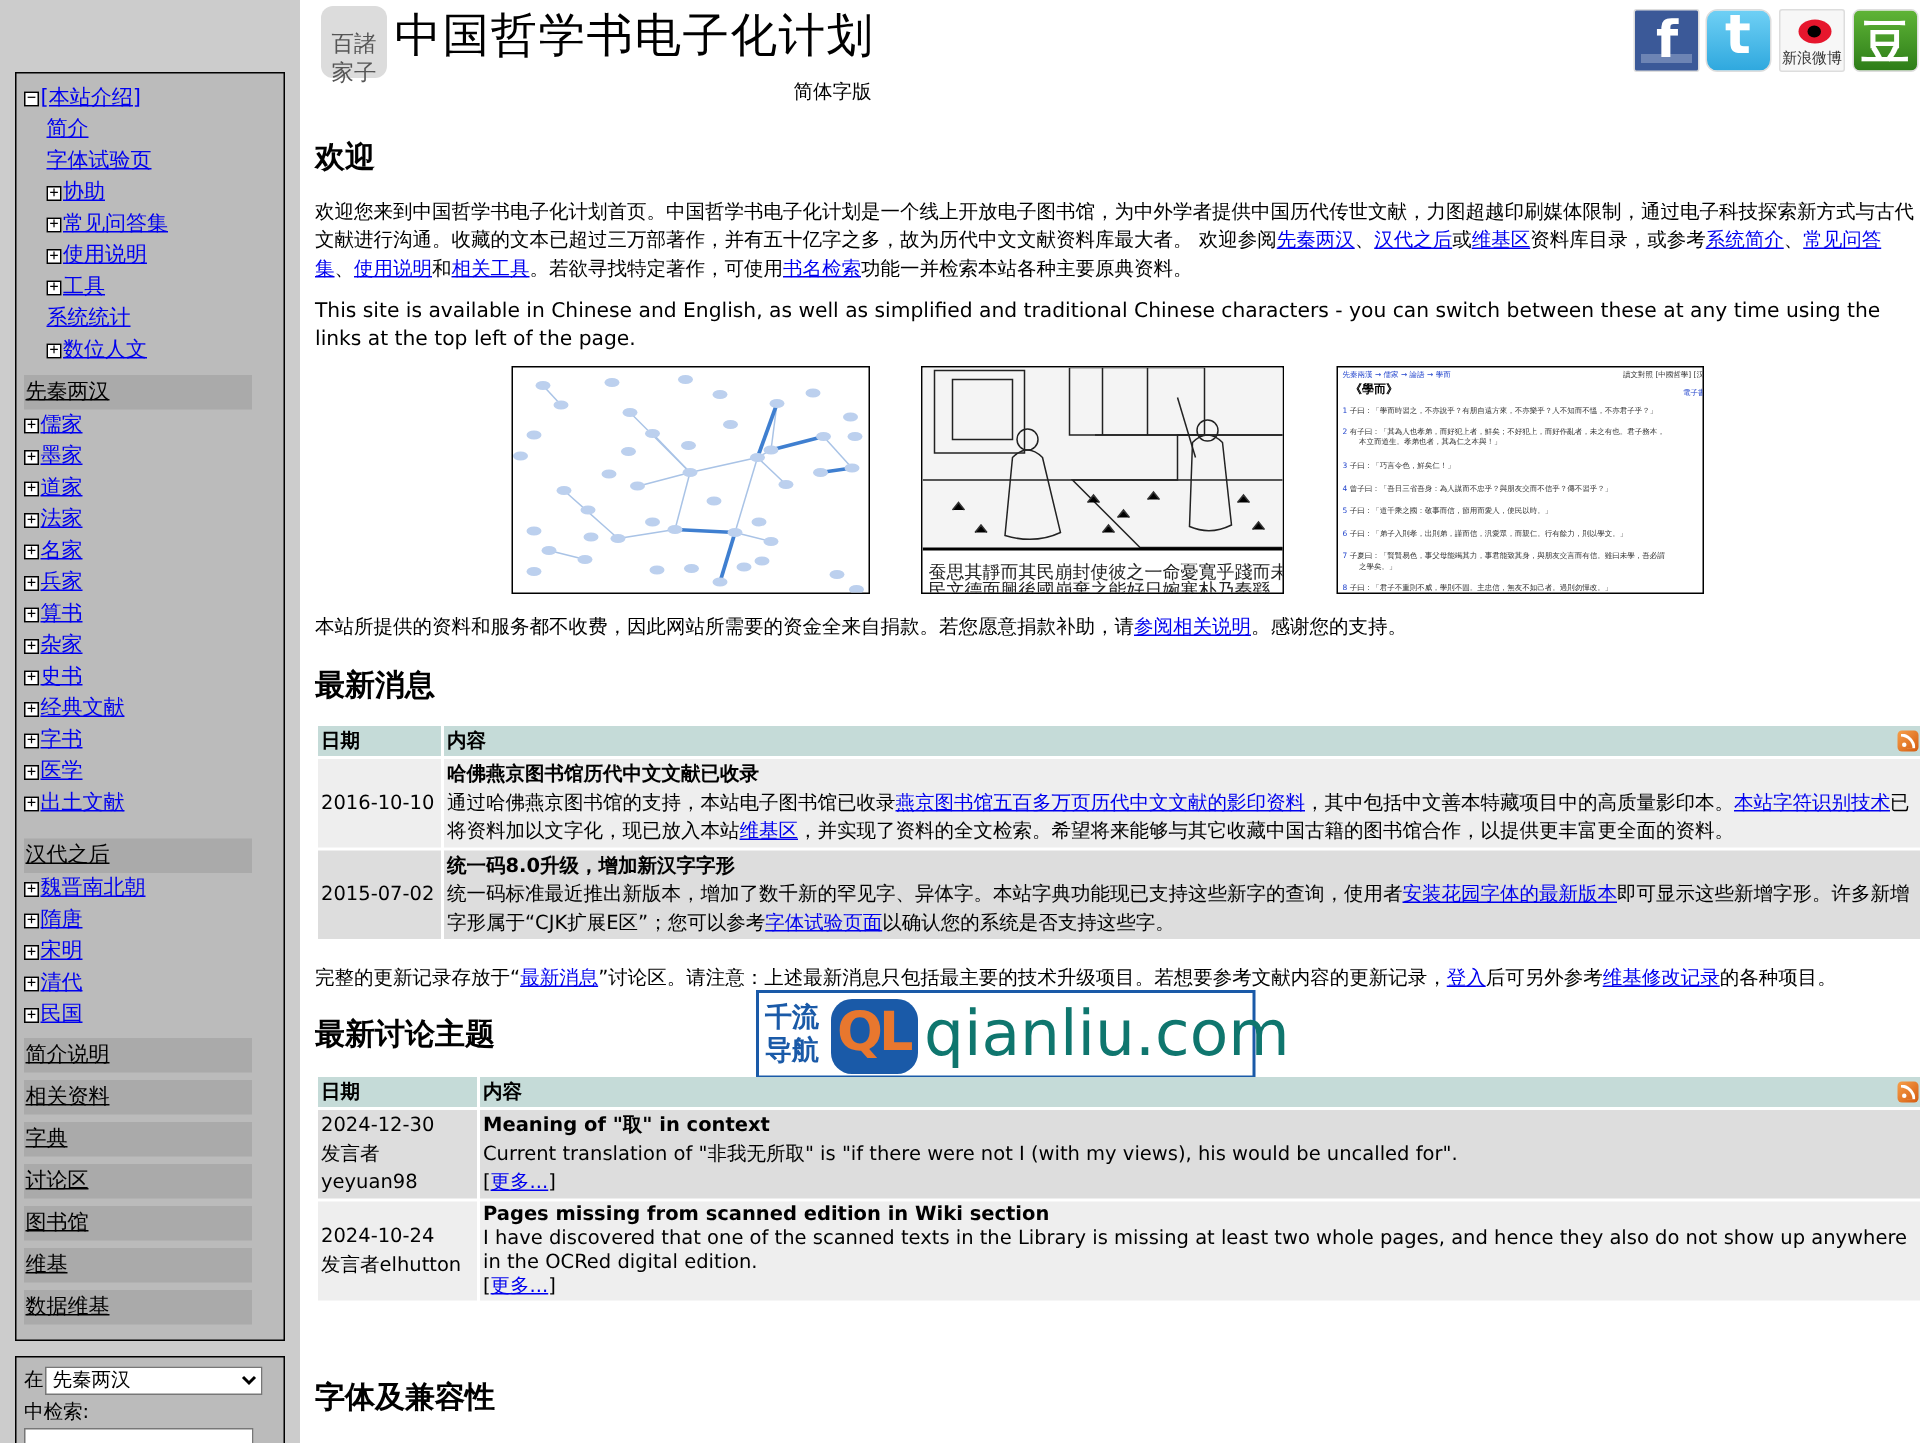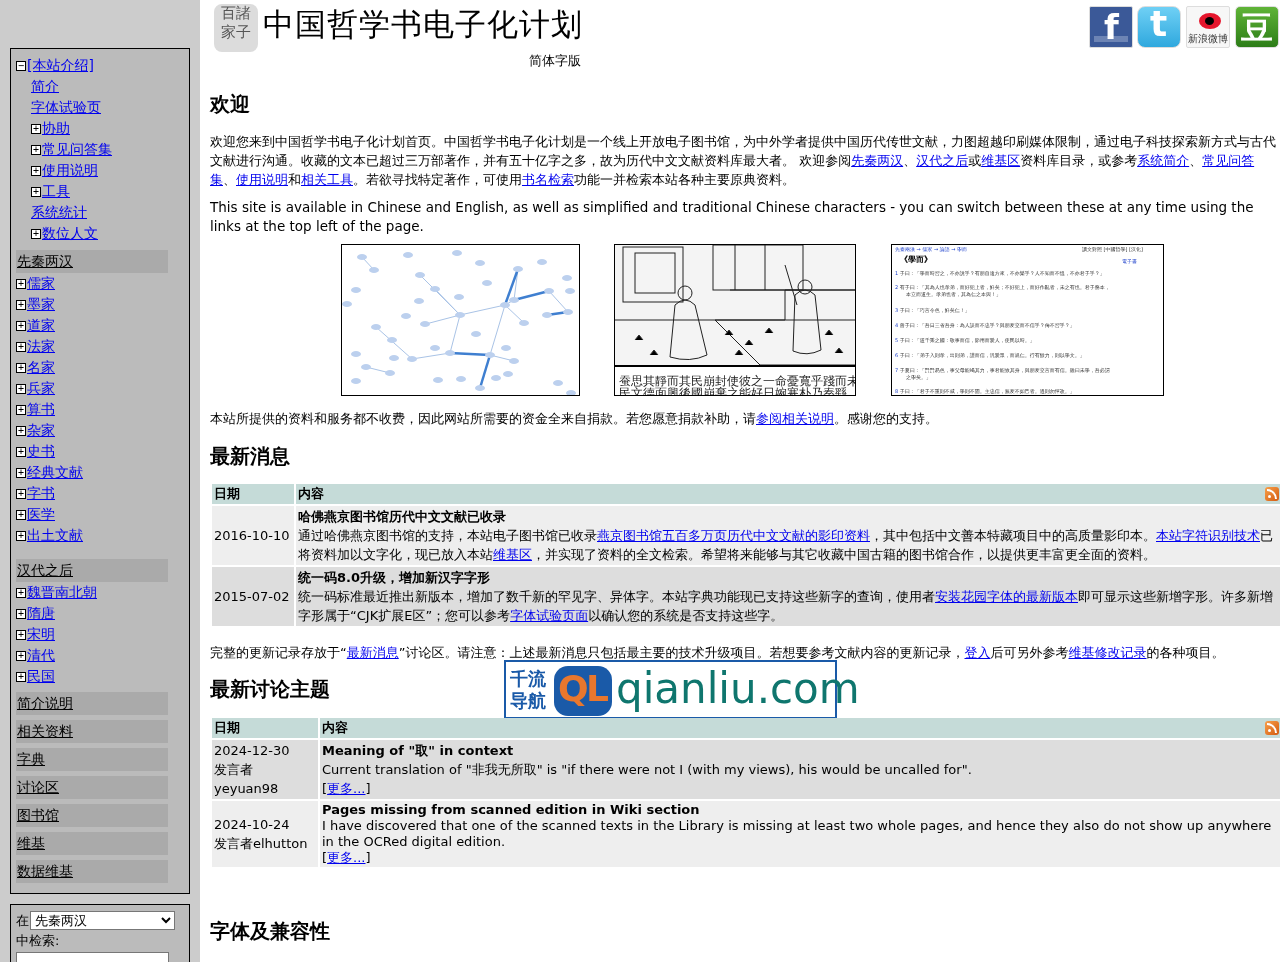--- a/index.html
+++ b/index.html
@@ -49,21 +49,21 @@
   .search-box .lbl2 { margin-top: 2px; }
   .search-box input {
     width: 153px; height: 18px; border: 1px solid #777; margin-top: 2px; background: #fff;
   }
 
   
   .logo {
     position: absolute; left: 214px; top: 4px; width: 44px; height: 48px;
     background: #dcdcdc; border-radius: 8px;
     font-family: "DejaVu Serif", serif; font-size: 15px; line-height: 19px;
-    color: #555; text-align: center; padding-top: 0;
+    color: #555; text-align: center; padding-top: 16px;
   }
   .site-title {
     position: absolute; left: 263px; top: 4px; font-size: 31px; line-height: 40px;
     letter-spacing: 1px;
     text-align: right;
   }
   .version-label { position: absolute; left: 529px; top: 52px; font-size: 13px; }
   .social { position: absolute; top: 6px; width: 44px; height: 42px; border: 1px solid #ddd; border-radius: 2px; }
   .fb { left: 1089px; background: #3b5998; }
   .fb::after { content: "f"; position: absolute; left: 14px; top: 0; color: #fff; font: bold 34px "DejaVu Sans", sans-serif; }
@@ -74,21 +74,21 @@
   .wb .eye { position: absolute; left: 12px; top: 6px; width: 22px; height: 16px; background: #e6162d; border-radius: 50%; }
   .wb .eye::after { content: ""; position: absolute; left: 6px; top: 4px; width: 9px; height: 8px; background: #000; border-radius: 50%; }
   .wb .txt { position: absolute; left: 0; right: 0; bottom: 1px; font-size: 10px; text-align: center; color: #333; }
   .db { left: 1235px; background: linear-gradient(#5fb437, #2d7d18); border-radius: 5px; }
   .db::after { content: "豆"; position: absolute; left: 5px; top: 0; color: #fff; font: bold 32px "DejaVu Sans", sans-serif; }
   h2 { position: absolute; left: 210px; margin: 0; font-size: 20px; font-weight: bold; line-height: 26px; }
   .para { position: absolute; left: 210px; width: 1070px; font-size: 13px; line-height: 19px; }
   .shots img, .shot { position: absolute; top: 244px; height: 152px; border: 1px solid #000; background: #fff; overflow: hidden; }
   .shot1 { left: 341px; width: 239px; }
   .shot2 { left: 614px; width: 242px; }
-  .shot3 { left: 891px; width: 273px; }
+  .shot3 { left: 891px; width: 245px; }
 
   table.news { position: absolute; left: 210px; width: 1072px; border-collapse: separate; border-spacing: 2px; font-size: 13px; }
   table.news th { background: #c5dbd8; text-align: left; font-weight: bold; height: 20px; padding: 0 2px; position: relative; }
   table.news td { padding: 1px 2px; line-height: 19px; vertical-align: middle; }
   tr.odd td { background: #eeeeee; }
   tr.even td { background: #dddddd; }
   .rss {
     position: absolute; right: 1px; top: 3px; width: 14px; height: 14px; border-radius: 3px;
     background: linear-gradient(135deg, #f7a04a, #d45b10);
   }

